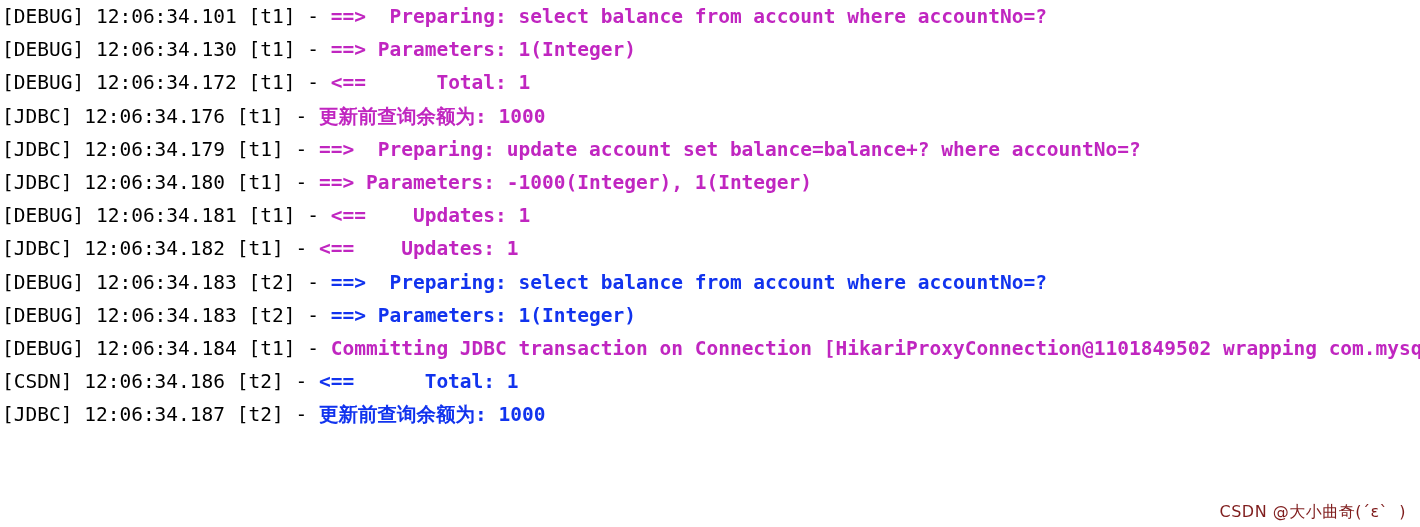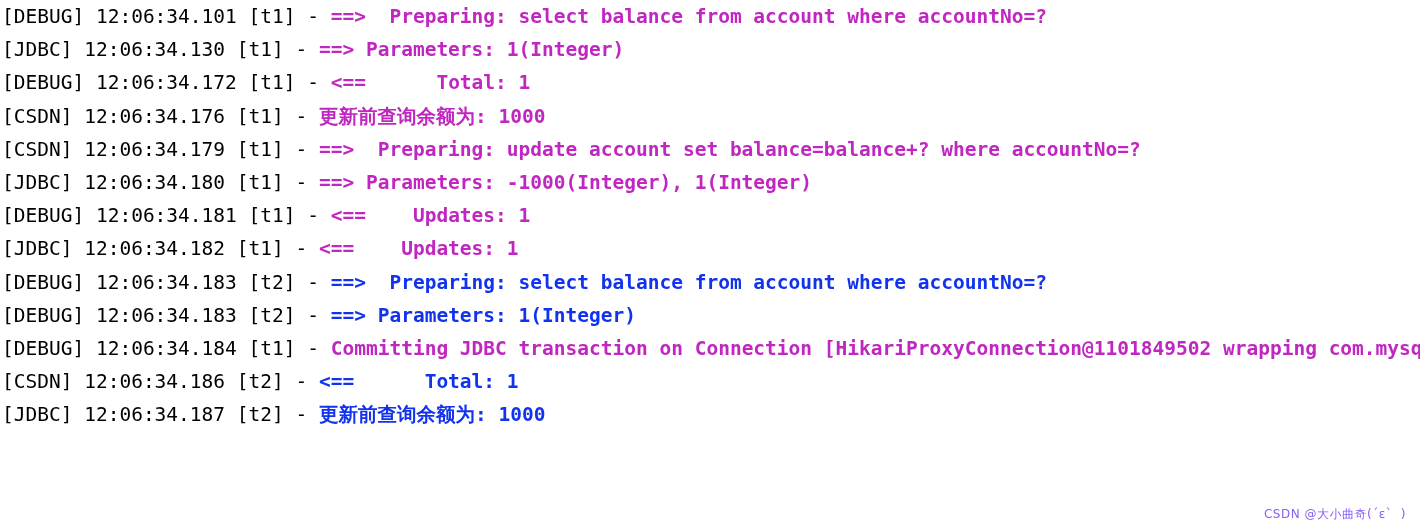--- a/index.html
+++ b/index.html
@@ -42,39 +42,39 @@
     font-weight: 700;
   }
   .msg.c-magenta { color: #c026c0; }
   .msg.c-blue    { color: #1133ee; }
 
   #watermark {
     position: absolute;
     right: 14px;
     bottom: 4px;
     font-family: "DejaVu Sans", "Liberation Sans", sans-serif;
-    font-size: 12px;
-    color: #8b5cf6;
+    font-size: 16px;
+    color: #7f1d1d;
     letter-spacing: 0.5px;
     white-space: pre;
     user-select: none;
   }
 </style>
 </head>
 <body>
 
 <div id="screen">
 
   <div id="log">
 
   <div class="log-line"><span class="prefix">[DEBUG] 12:06:34.101 [t1] - </span><span class="msg c-magenta">==&gt;  Preparing: select balance from account where accountNo=?</span></div>
-      <div class="log-line"><span class="prefix">[JDBC] 12:06:34.130 [t1] - </span><span class="msg c-magenta">==&gt; Parameters: 1(Integer)</span></div>
+      <div class="log-line"><span class="prefix">[DEBUG] 12:06:34.130 [t1] - </span><span class="msg c-magenta">==&gt; Parameters: 1(Integer)</span></div>
       <div class="log-line"><span class="prefix">[DEBUG] 12:06:34.172 [t1] - </span><span class="msg c-magenta">&lt;==      Total: 1</span></div>
-      <div class="log-line"><span class="prefix">[CSDN] 12:06:34.176 [t1] - </span><span class="msg c-magenta">更新前查询余额为: 1000</span></div>
-      <div class="log-line"><span class="prefix">[CSDN] 12:06:34.179 [t1] - </span><span class="msg c-magenta">==&gt;  Preparing: update account set balance=balance+? where accountNo=?</span></div>
+      <div class="log-line"><span class="prefix">[JDBC] 12:06:34.176 [t1] - </span><span class="msg c-magenta">更新前查询余额为: 1000</span></div>
+      <div class="log-line"><span class="prefix">[JDBC] 12:06:34.179 [t1] - </span><span class="msg c-magenta">==&gt;  Preparing: update account set balance=balance+? where accountNo=?</span></div>
       <div class="log-line"><span class="prefix">[JDBC] 12:06:34.180 [t1] - </span><span class="msg c-magenta">==&gt; Parameters: -1000(Integer), 1(Integer)</span></div>
       <div class="log-line"><span class="prefix">[DEBUG] 12:06:34.181 [t1] - </span><span class="msg c-magenta">&lt;==    Updates: 1</span></div>
       <div class="log-line"><span class="prefix">[JDBC] 12:06:34.182 [t1] - </span><span class="msg c-magenta">&lt;==    Updates: 1</span></div>
       <div class="log-line"><span class="prefix">[DEBUG] 12:06:34.183 [t2] - </span><span class="msg c-blue">==&gt;  Preparing: select balance from account where accountNo=?</span></div>
       <div class="log-line"><span class="prefix">[DEBUG] 12:06:34.183 [t2] - </span><span class="msg c-blue">==&gt; Parameters: 1(Integer)</span></div>
       <div class="log-line"><span class="prefix">[DEBUG] 12:06:34.184 [t1] - </span><span class="msg c-magenta">Committing JDBC transaction on Connection [HikariProxyConnection@1101849502 wrapping com.mysql.cj.jdbc.ConnectionImpl@1f2f7a5]</span></div>
       <div class="log-line"><span class="prefix">[CSDN] 12:06:34.186 [t2] - </span><span class="msg c-blue">&lt;==      Total: 1</span></div>
       <div class="log-line"><span class="prefix">[JDBC] 12:06:34.187 [t2] - </span><span class="msg c-blue">更新前查询余额为: 1000</span></div>
     </div>
 

